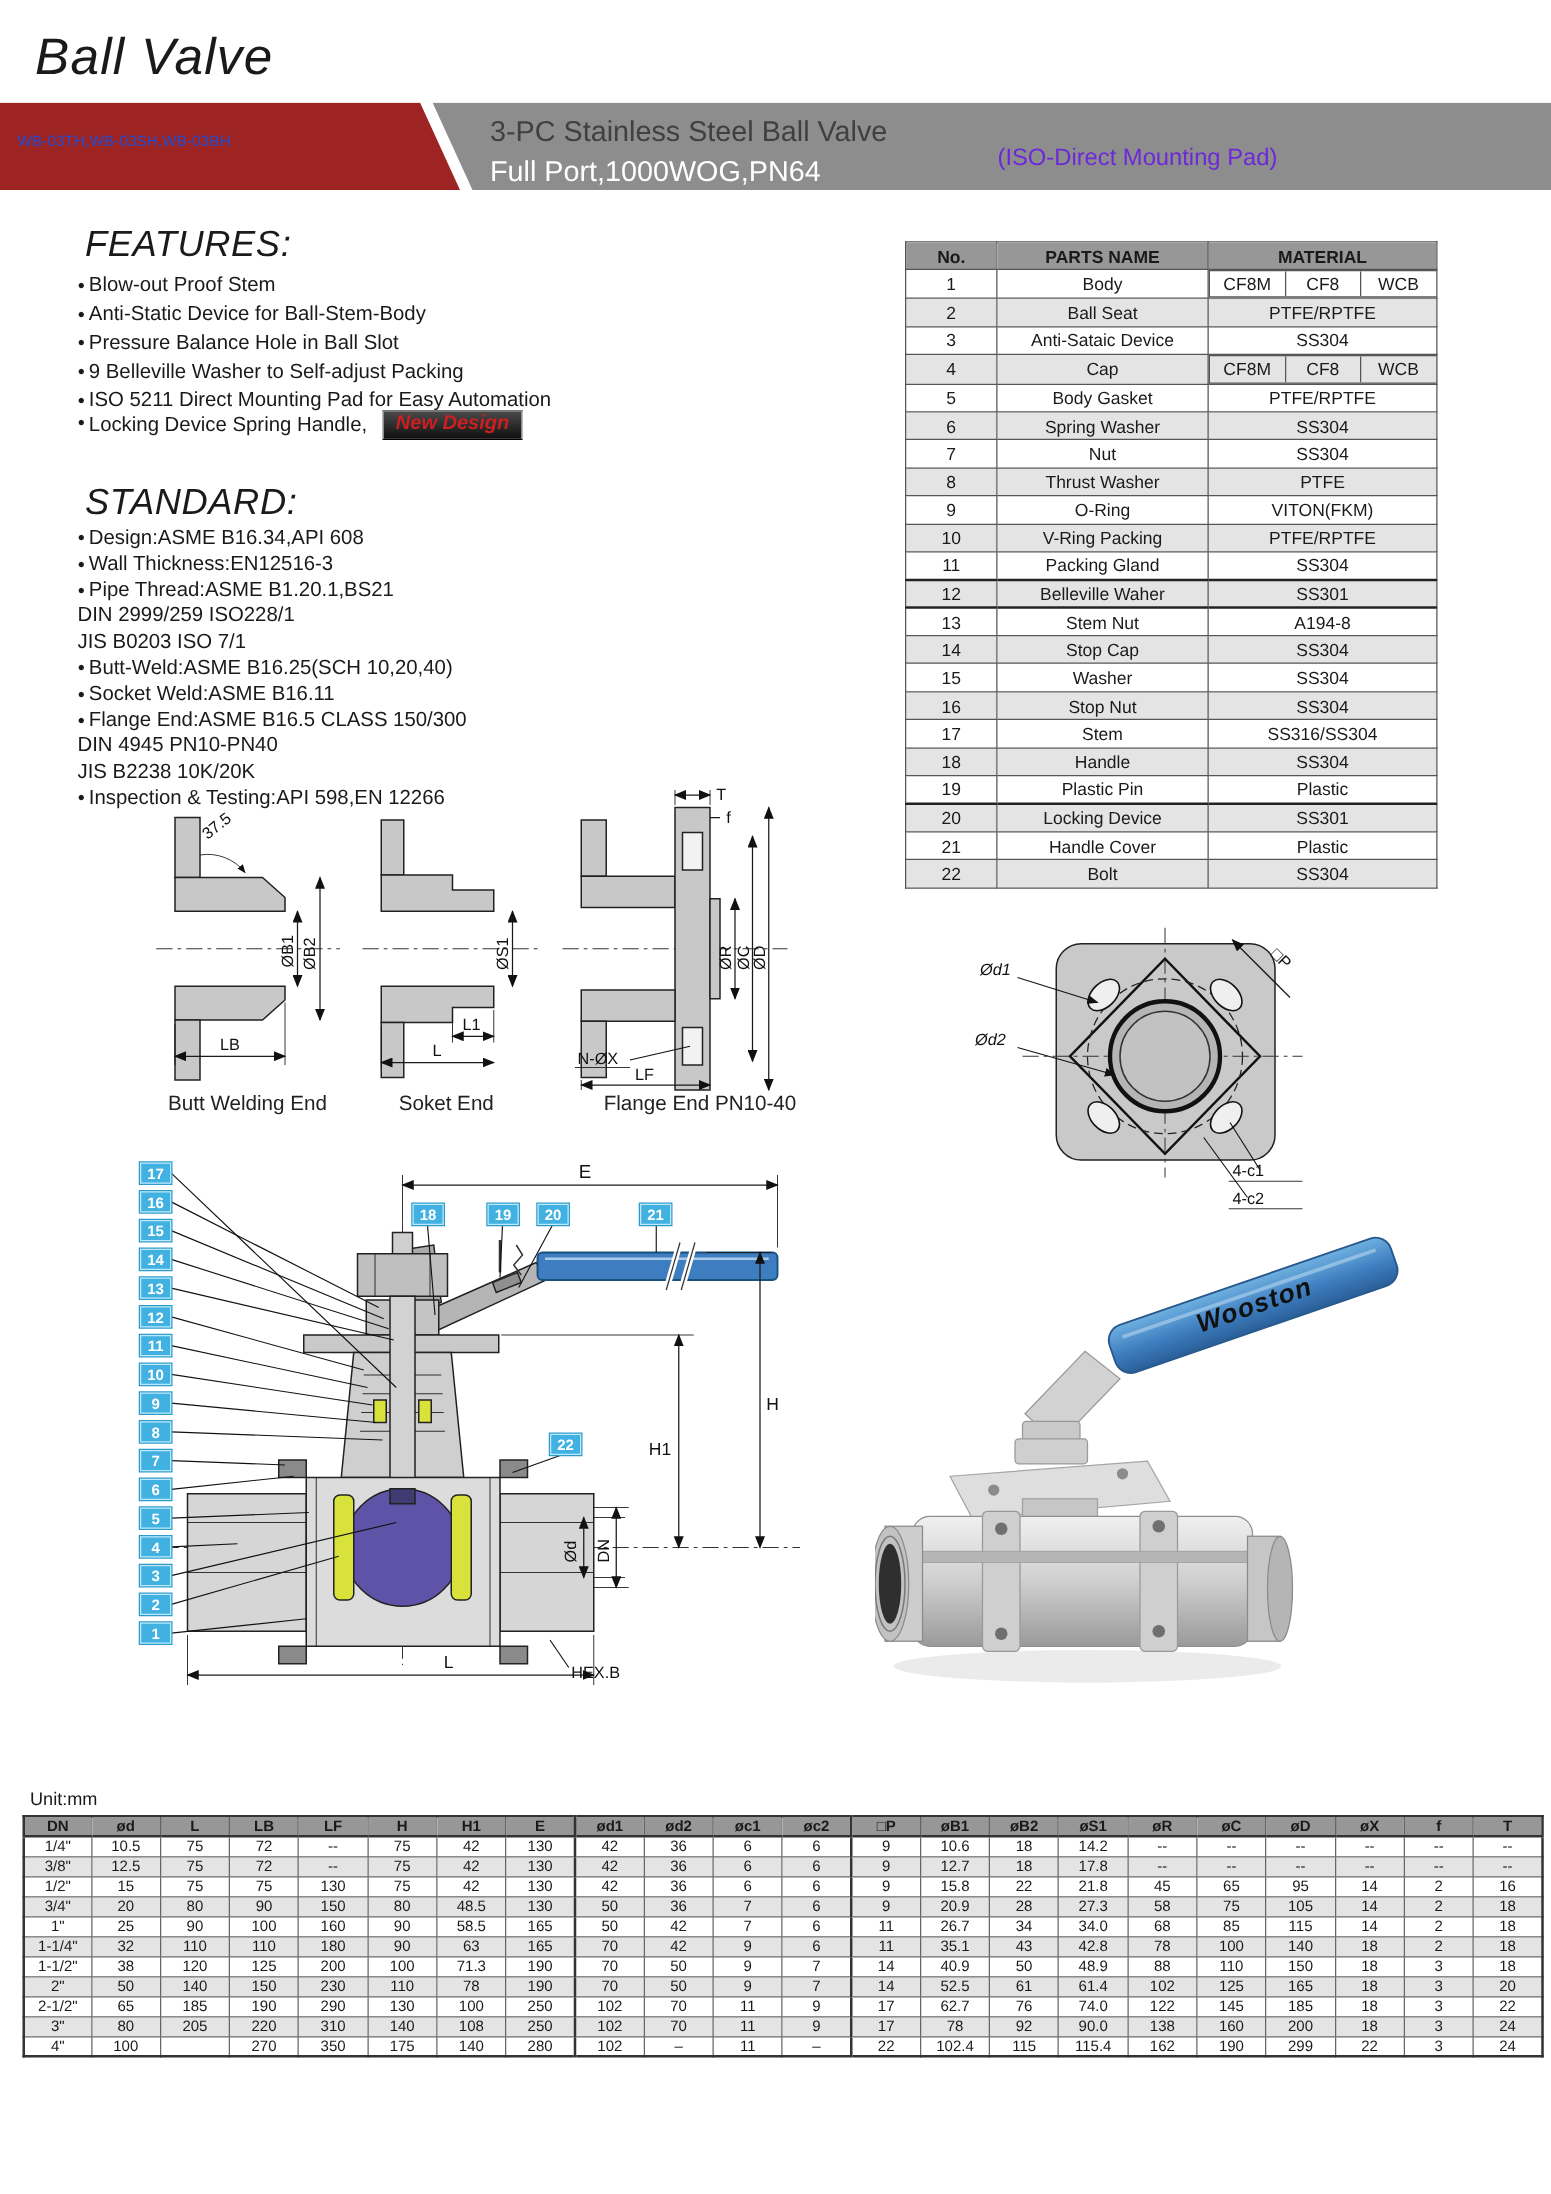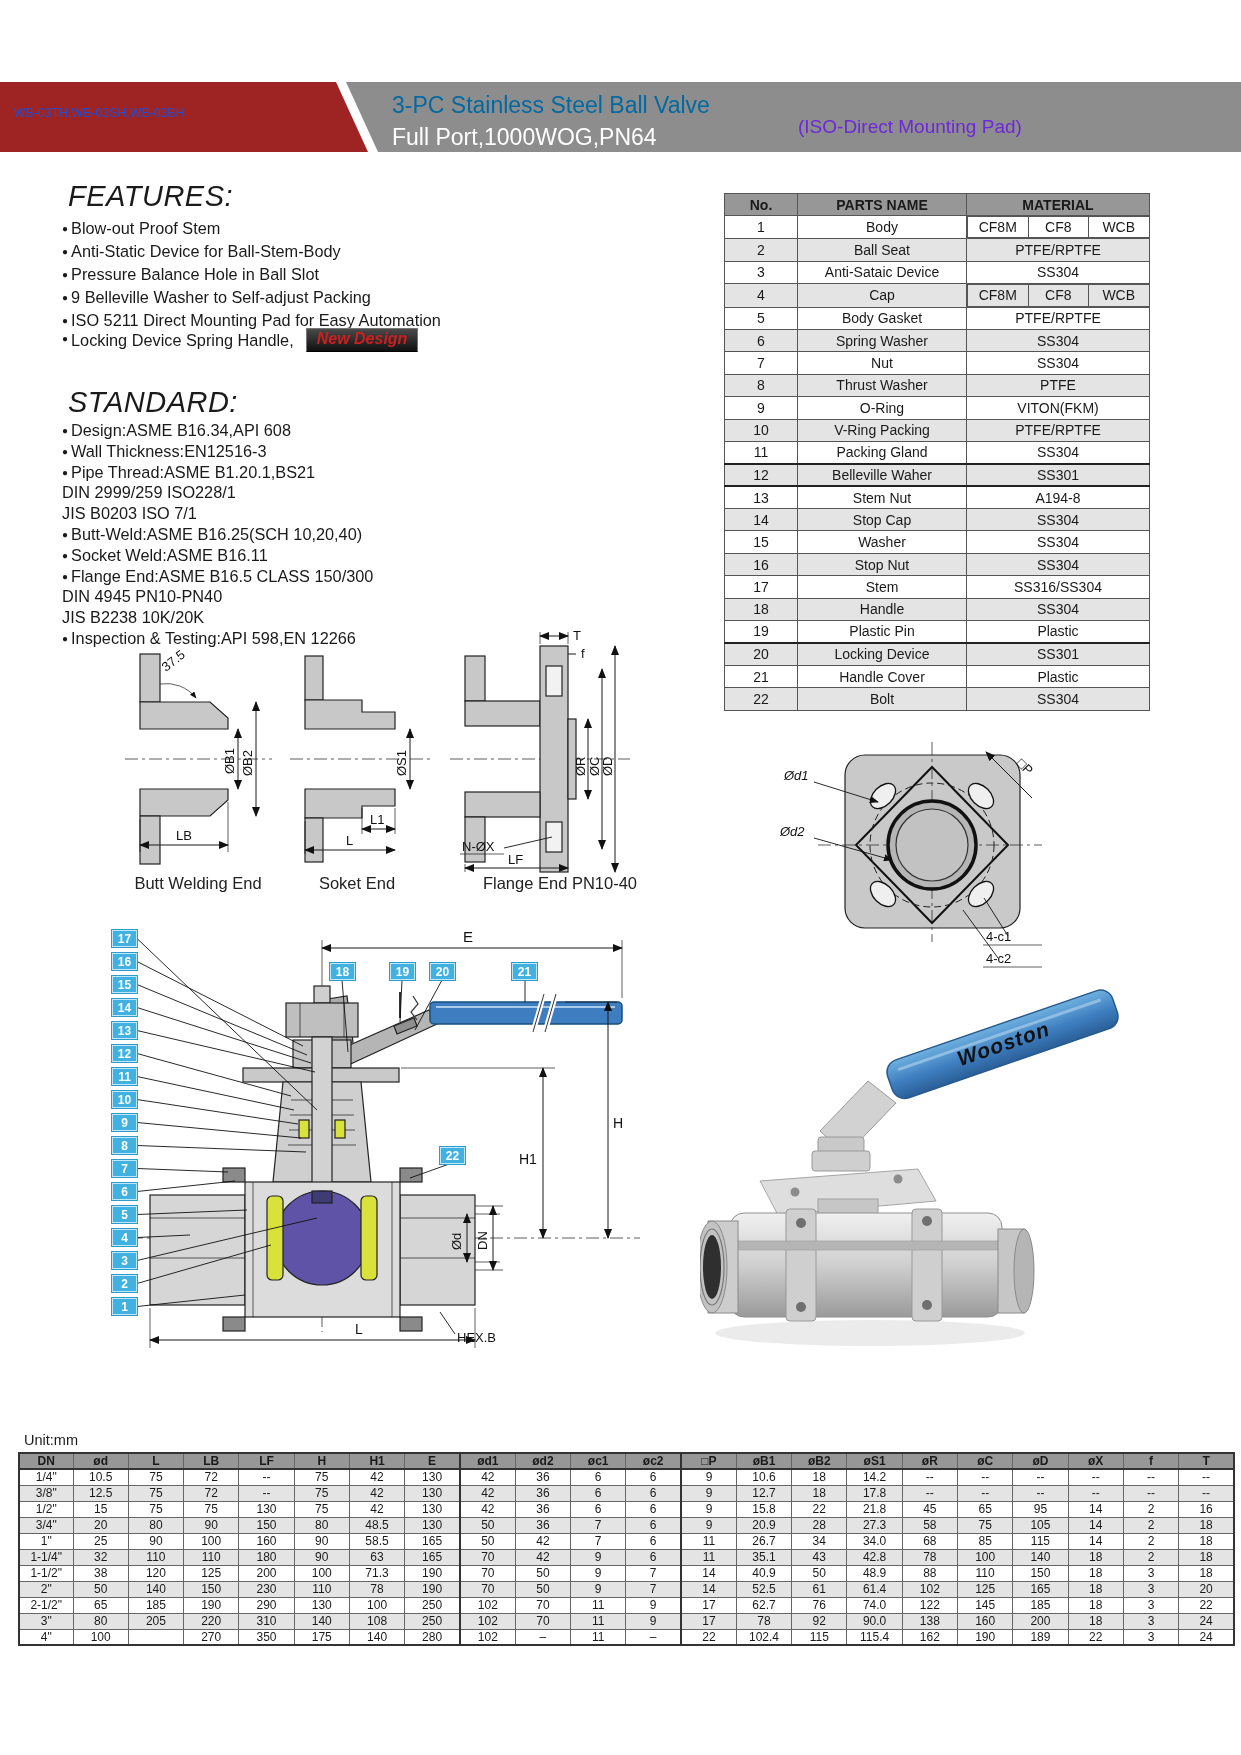--- a/index.html
+++ b/index.html
@@ -12,21 +12,21 @@
   #page{position:relative;width:1241px;height:1755px;background:#fff;overflow:hidden}
 
   .title{position:absolute;left:28px;top:22px;font-size:41px;font-style:italic;font-weight:500;letter-spacing:1px}
 
   .banner{position:absolute;left:0;top:82px;width:1241px;height:70px}
   .banner-gray{position:absolute;left:318px;top:0;width:923px;height:70px;background:var(--gray);
     clip-path:polygon(28px 0,100% 0,100% 100%,60px 100%)}
   .banner-red{position:absolute;left:0;top:0;width:400px;height:70px;background:var(--red);
     clip-path:polygon(0 0,336px 0,368px 100%,0 100%)}
   .banner-model{position:absolute;left:14px;top:24px;width:300px;color:#1d4ed8;font-size:12px;letter-spacing:.2px}
-  .banner-line1{position:absolute;left:392px;top:10px;color:#0369a1;font-size:23px}
+  .banner-line1{position:absolute;left:392px;top:10px;color:#404040;font-size:23px}
   .banner-line2{position:absolute;left:392px;top:42px;color:#fff;font-size:23px}
   .banner-note{position:absolute;left:798px;top:34px;color:#6d28d9;font-size:19px}
 
   .sec-head{position:absolute;font-size:29px;font-weight:normal;font-style:italic;letter-spacing:.5px}
   #features-head{left:68px;top:180px}
   #standard-head{left:68px;top:386px}
   .blist{position:absolute;left:62px;font-size:16.3px}
   #features-list{top:219px;width:480px}
   #standard-list{top:421px;width:480px}
   .bullet-line{display:flex;align-items:baseline;height:23px;white-space:nowrap}
@@ -66,20 +66,21 @@
   .dims th{background:var(--hdr);font-weight:bold;border-bottom:2px solid #333}
   .dims tr.stripe td{background:var(--stripe)}
   .dims .thickL{border-left:2.5px solid #333}
   .dims{border:2px solid #333}
 </style>
 </head>
 <body>
 
 <div id="page">
 
+  <div class="title">Ball Valve</div>
 
   <div class="banner">
     <div class="banner-gray"></div>
     <div class="banner-red"></div>
     <div class="banner-model">WB-03TH,WB-03SH,WB-03BH</div>
     <div class="banner-line1">3-PC Stainless Steel Ball Valve</div>
     <div class="banner-line2">Full Port,1000WOG,PN64</div>
     <div class="banner-note">(ISO-Direct Mounting Pad)</div>
   </div>
 
@@ -858,21 +859,21 @@
           <td class="thickL">102</td>
           <td>–</td>
           <td>11</td>
           <td>–</td>
           <td class="thickL">22</td>
           <td>102.4</td>
           <td>115</td>
           <td>115.4</td>
           <td>162</td>
           <td>190</td>
-          <td>189</td>
+          <td>299</td>
           <td>22</td>
           <td>3</td>
           <td>24</td>
         </tr>
       </tbody>
   </table>
 
 </div>
 
 </body></html>

